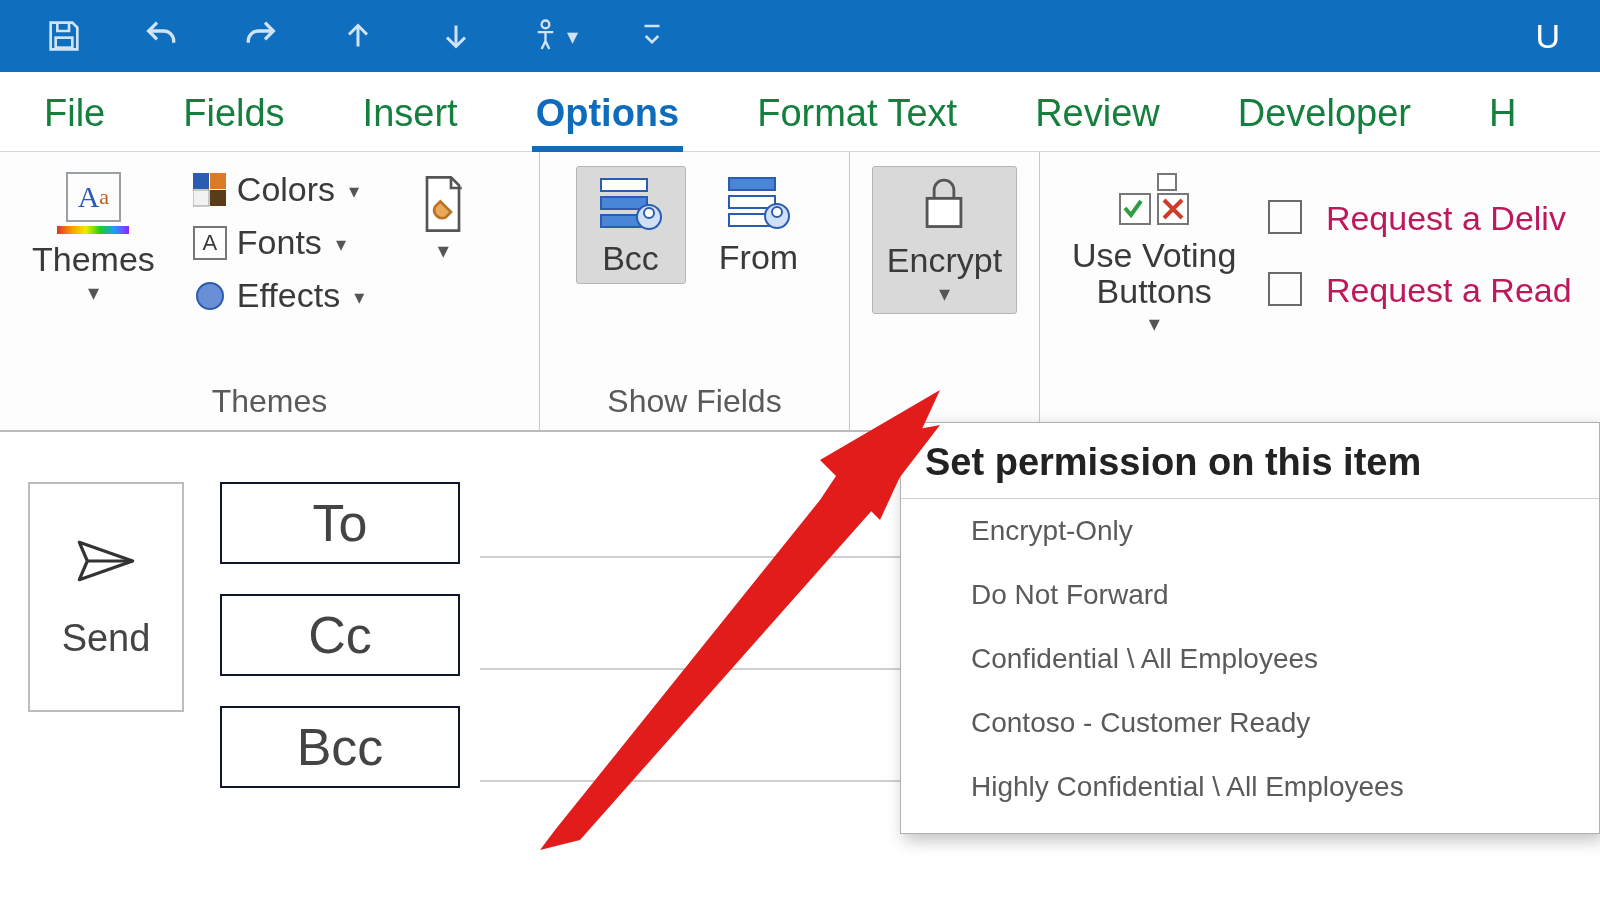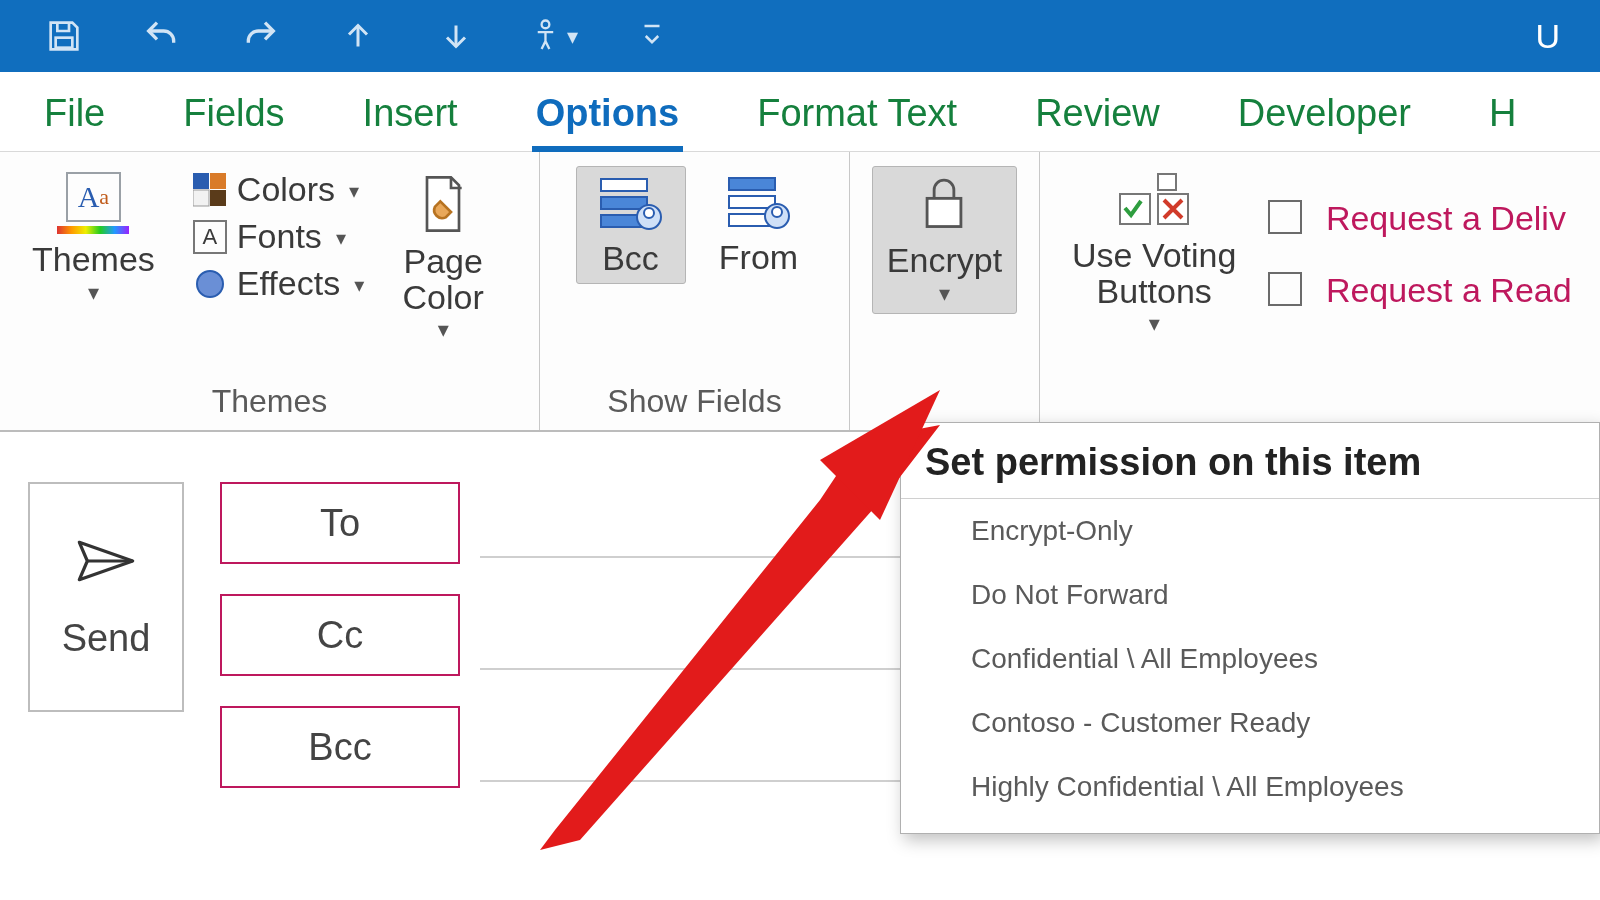--- a/index.html
+++ b/index.html
@@ -109,21 +109,21 @@
   .smallrow {
     display: flex;
     align-items: center;
     font-size: 34px;
     color: #3a3a3a;
     gap: 10px;
     padding: 4px 6px;
     cursor: pointer;
   }
   .smallrow .caret { font-size: 20px; margin-left: 4px;}
-  .themes-stack { display: flex; flex-direction: column; }
+  .themes-stack { display: flex; flex-direction: column; gap: 6px; }
   .icon-box { display:inline-flex; align-items:center; justify-content:center; }
   .checkbox {
     width: 34px; height: 34px;
     border: 2px solid #6b6b6b;
     display:inline-block;
     margin-right: 14px;
     position: relative; top: 4px;
   }
   .tracking-col {
     display:flex; flex-direction:column; gap:30px;
@@ -145,23 +145,23 @@
     font-size: 38px; color: #444;
     gap: 20px;
     cursor: pointer;
   }
   .fields-col {
     display: flex; flex-direction: column; gap: 30px;
   }
   .field-row { display:flex; align-items:center; gap: 20px; }
   .field-btn {
     width: 240px; height: 82px;
-    border: 2px solid #be185d;
+    border: 2px solid #0f172a;
     display:flex; align-items:center; justify-content:center;
-    font-size: 38px; color:#444;
+    font-size: 52px; color:#444;
     cursor:pointer;
   }
   .field-input {
     width: 560px;
     border: none;
     border-bottom: 2px solid #cfcfcf;
     height: 70px;
   }
   
   .popup {
@@ -299,22 +299,20 @@
         </div>
       </div>
       <div class="bigbtn">
         <span class="icon-box">
           <svg width="56" height="64" viewBox="0 0 40 48" fill="none" stroke="#555" stroke-width="2">
             <path d="M8 4h18l6 6v34H8z" fill="#fff"></path>
               <path d="M26 4v8h8"></path>
             <path d="M18 22l8 8-4 4a6 6 0 0 1-8-8z" fill="#e9a85a" stroke="#b77321"></path>
           </svg>
         </span>
-        <span class="lbl" style="white-space:pre;">Page
-Color</span>
         <span class="caret">▾</span>
       </div>
     </div>
     <div class="group-label">Themes</div>
   </div>
 
   <div class="group" style="width:310px;">
     <div class="group-content" style="justify-content:center;">
       <div class="bigbtn pressed">
         <span class="icon-box">

